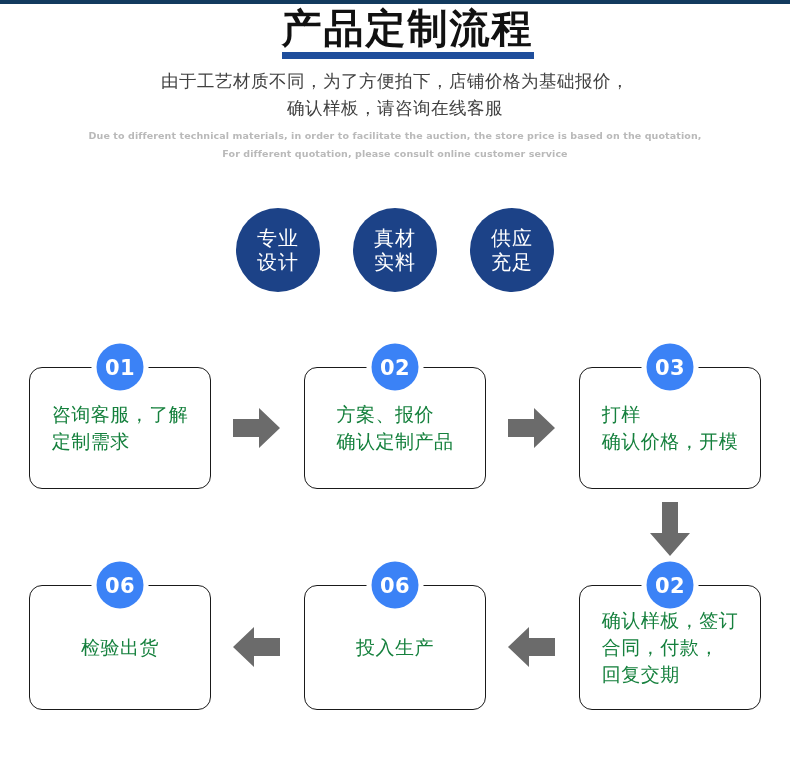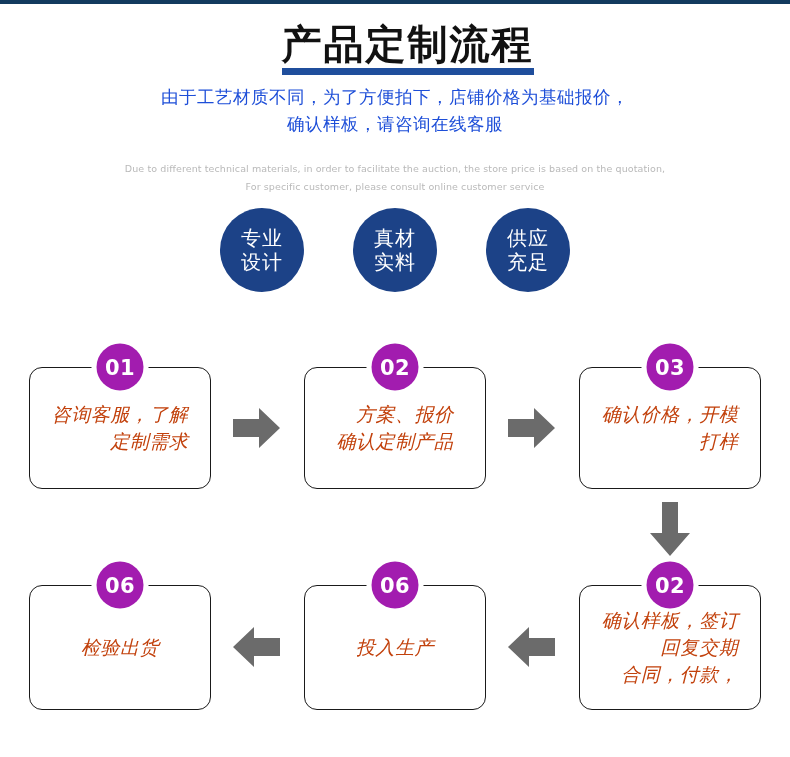--- a/index.html
+++ b/index.html
@@ -26,60 +26,61 @@
 
   
   .header {
     position: absolute;
     top: 4px; left: 0;
     width: 790px;
     text-align: center;
   }
   .title-wrap {
     display: inline-block;
-    padding-top: 18px;
+    padding-top: 2px;
     margin-left: 25px;
   }
   .main-title {
     font-size: 40px;
     font-weight: 700;
     color: #111111;
     letter-spacing: 2px;
     line-height: 1.12;
     white-space: nowrap;
   }
   .title-underline {
     height: 7px;
     background: #1f4e9c;
     margin-top: 1px;
     width: 100%;
   }
   .sub-cn {
     margin-top: 9px;
     font-size: 17.5px;
-    color: #1d4ed8;
+    color: #404040;
     line-height: 1.55;
     letter-spacing: 0.5px;
   }
   .sub-en {
-    margin-top: 22px;
+    margin-top: 5px;
     font-size: 9.5px;
     color: #b9b9b9;
     line-height: 1.85;
     letter-spacing: 0.1px;
+    font-weight: bold;
   }
 
   
   .badges {
     position: absolute;
     top: 208px; left: 0;
     width: 790px;
     display: flex;
     justify-content: center;
-    gap: 49px;
+    gap: 33px;
   }
   .badge {
     width: 84px;
     height: 84px;
     border-radius: 50%;
     background: #1c4287;
     color: #ffffff;
     display: flex;
     flex-direction: column;
     align-items: center;
@@ -110,36 +111,35 @@
     border: 1.6px solid #1a1a1a;
     border-radius: 13px;
     box-sizing: border-box;
     display: flex;
     align-items: center;
     justify-content: center;
     background: transparent;
   }
   .step-label {
     font-size: 19px;
-    color: #c2410c;
+    color: #15803d;
     line-height: 1.42;
-    text-align: right;
+    text-align: left;
     letter-spacing: 0.5px;
     padding: 0 10px;
-    font-style: italic;
   }
   .step-num {
     position: absolute;
     left: 50%;
     top: 0;
     transform: translate(-50%, -50%);
     width: 47px;
     height: 47px;
     border-radius: 50%;
-    background: #a21caf;
+    background: #3b82f6;
     color: #ffffff;
     font-size: 21px;
     font-weight: 700;
     display: flex;
     align-items: center;
     justify-content: center;
     letter-spacing: 0.5px;
     z-index: 3;
   }
   
@@ -170,21 +170,21 @@
   <div class="title-wrap">
     <div class="main-title">产品定制流程</div>
     <div class="title-underline"></div>
   </div>
   <div class="sub-cn">
     <div>由于工艺材质不同，为了方便拍下，店铺价格为基础报价，</div>
     <div>确认样板，请咨询在线客服</div>
   </div>
   <div class="sub-en">
     <div>Due to different technical materials, in order to facilitate the auction, the store price is based on the quotation,</div>
-    <div>For specific customer, please consult online customer service</div>
+    <div>For different quotation, please consult online customer service</div>
   </div>
 </div>
 
 <div class="badges">
   <div class="badge">
     <span>专业</span>
     <span>设计</span>
   </div>
   <div class="badge">
     <span>真材</span>
@@ -216,34 +216,34 @@
         <div>确认定制产品</div>
       </div>
     </div>
     <div class="num-mask"></div>
     <div class="step-num">02</div>
   </div>
 
   <div class="step" style="left:579px; top:37px;">
     <div class="step-box">
       <div class="step-label">
+        <div>打样</div>
         <div>确认价格，开模</div>
-        <div>打样</div>
       </div>
     </div>
     <div class="num-mask"></div>
     <div class="step-num">03</div>
   </div>
 
   <div class="step" style="left:579px; top:255px; height:125px;">
     <div class="step-box">
       <div class="step-label">
         <div>确认样板，签订</div>
+        <div>合同，付款，</div>
         <div>回复交期</div>
-        <div>合同，付款，</div>
       </div>
     </div>
     <div class="num-mask"></div>
     <div class="step-num">02</div>
   </div>
 
   <div class="step" style="left:304px; top:255px; height:125px;">
     <div class="step-box">
       <div class="step-label">
         <div>投入生产</div>

